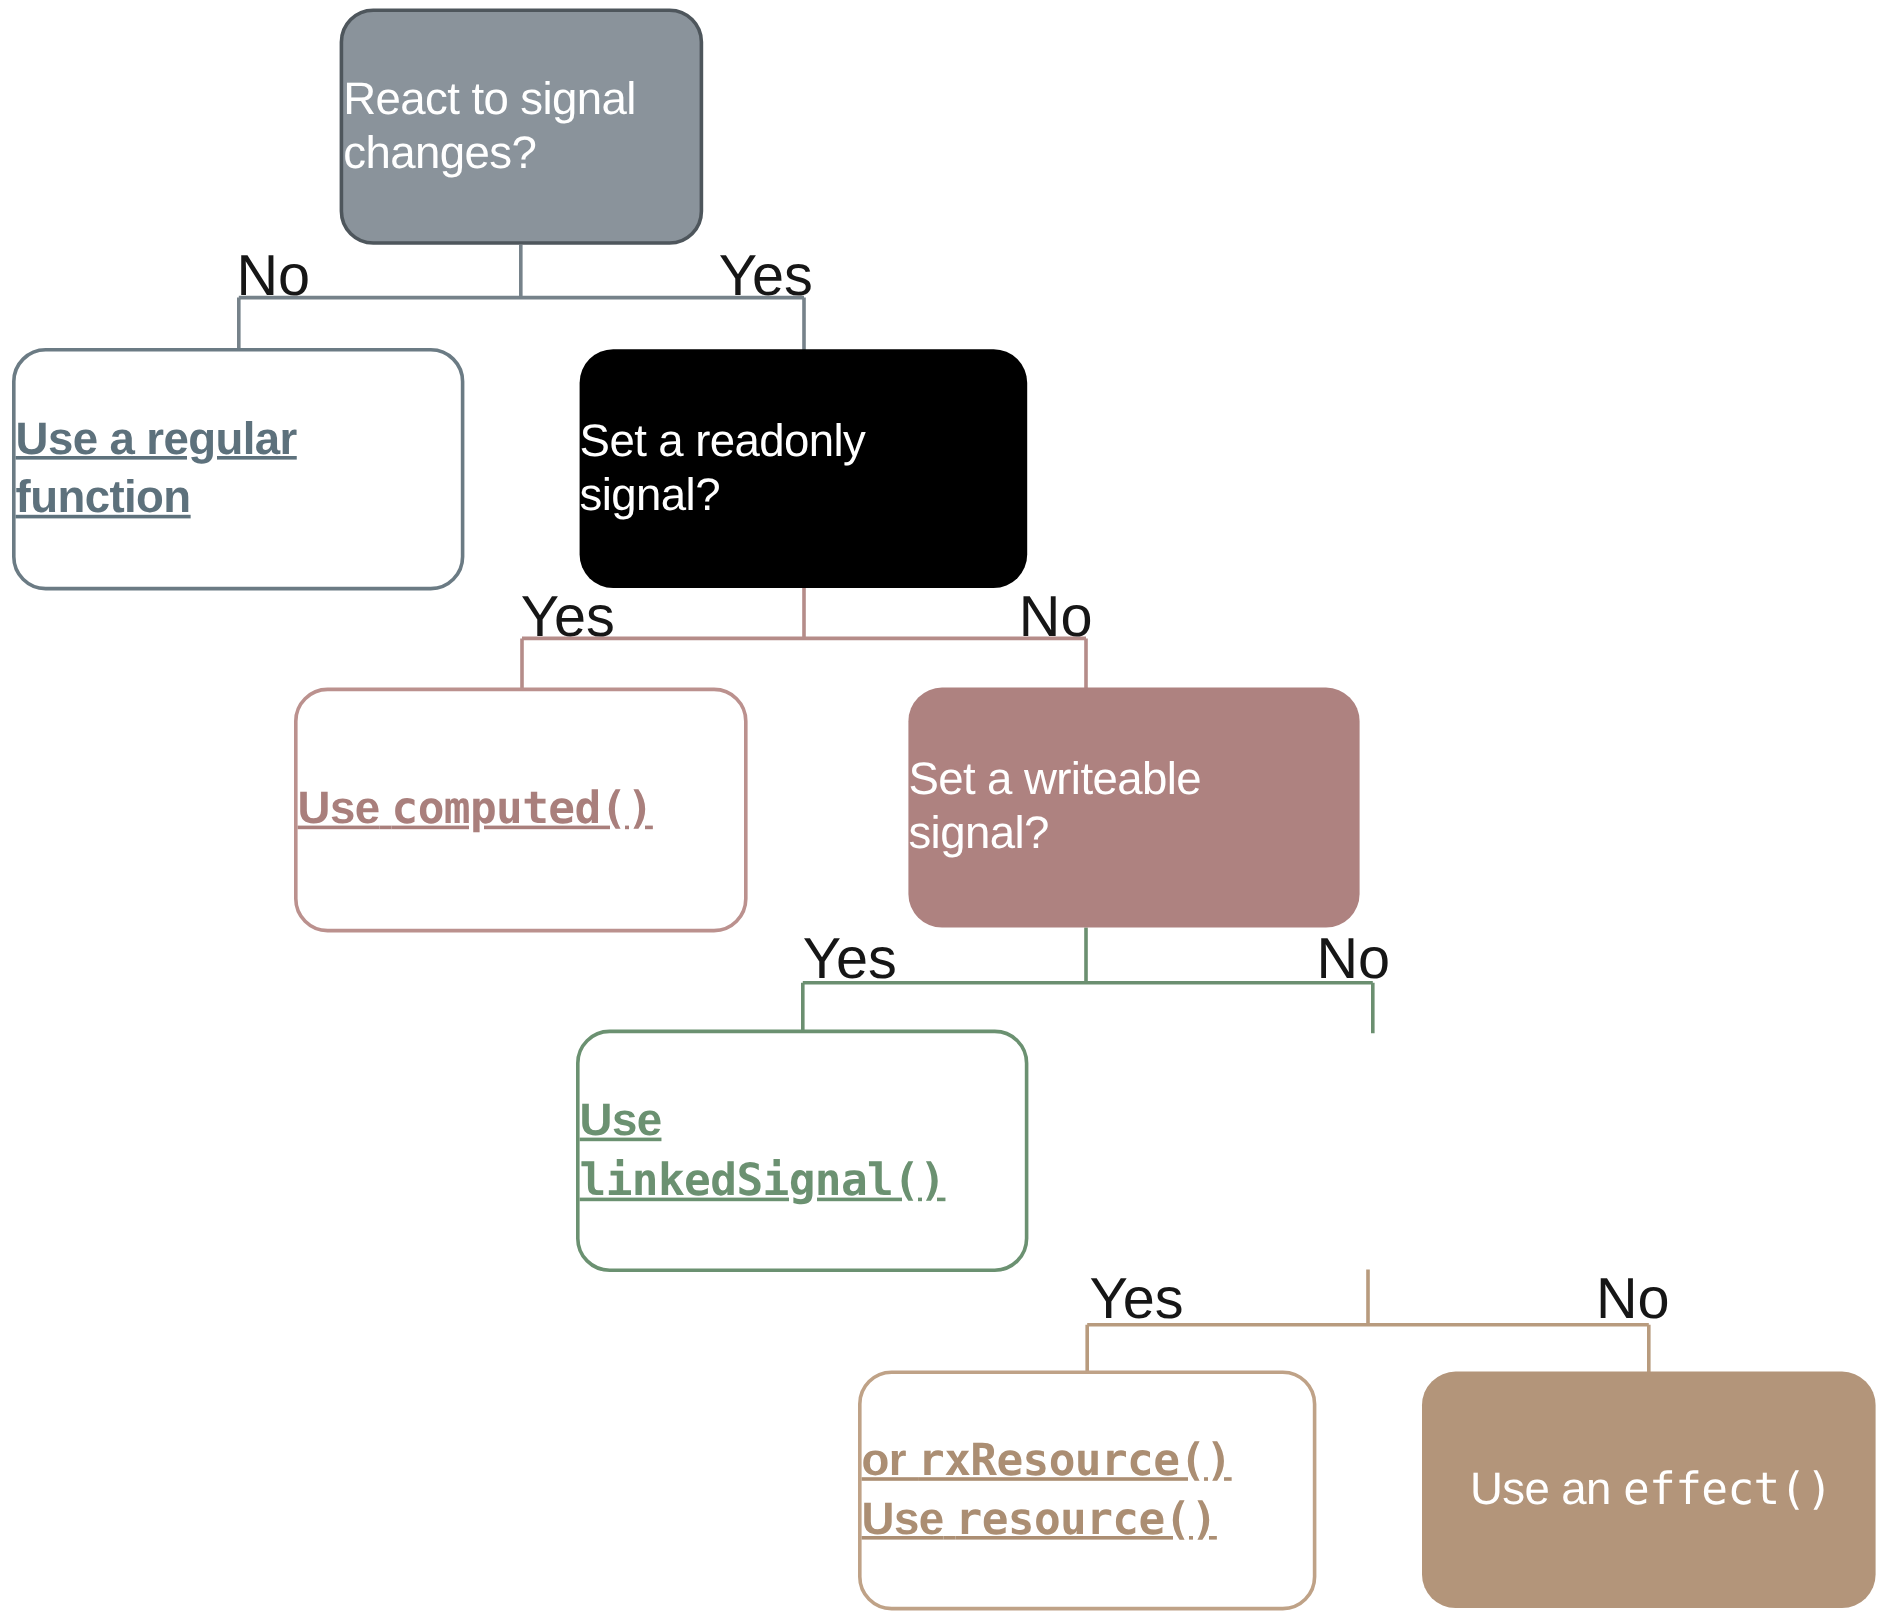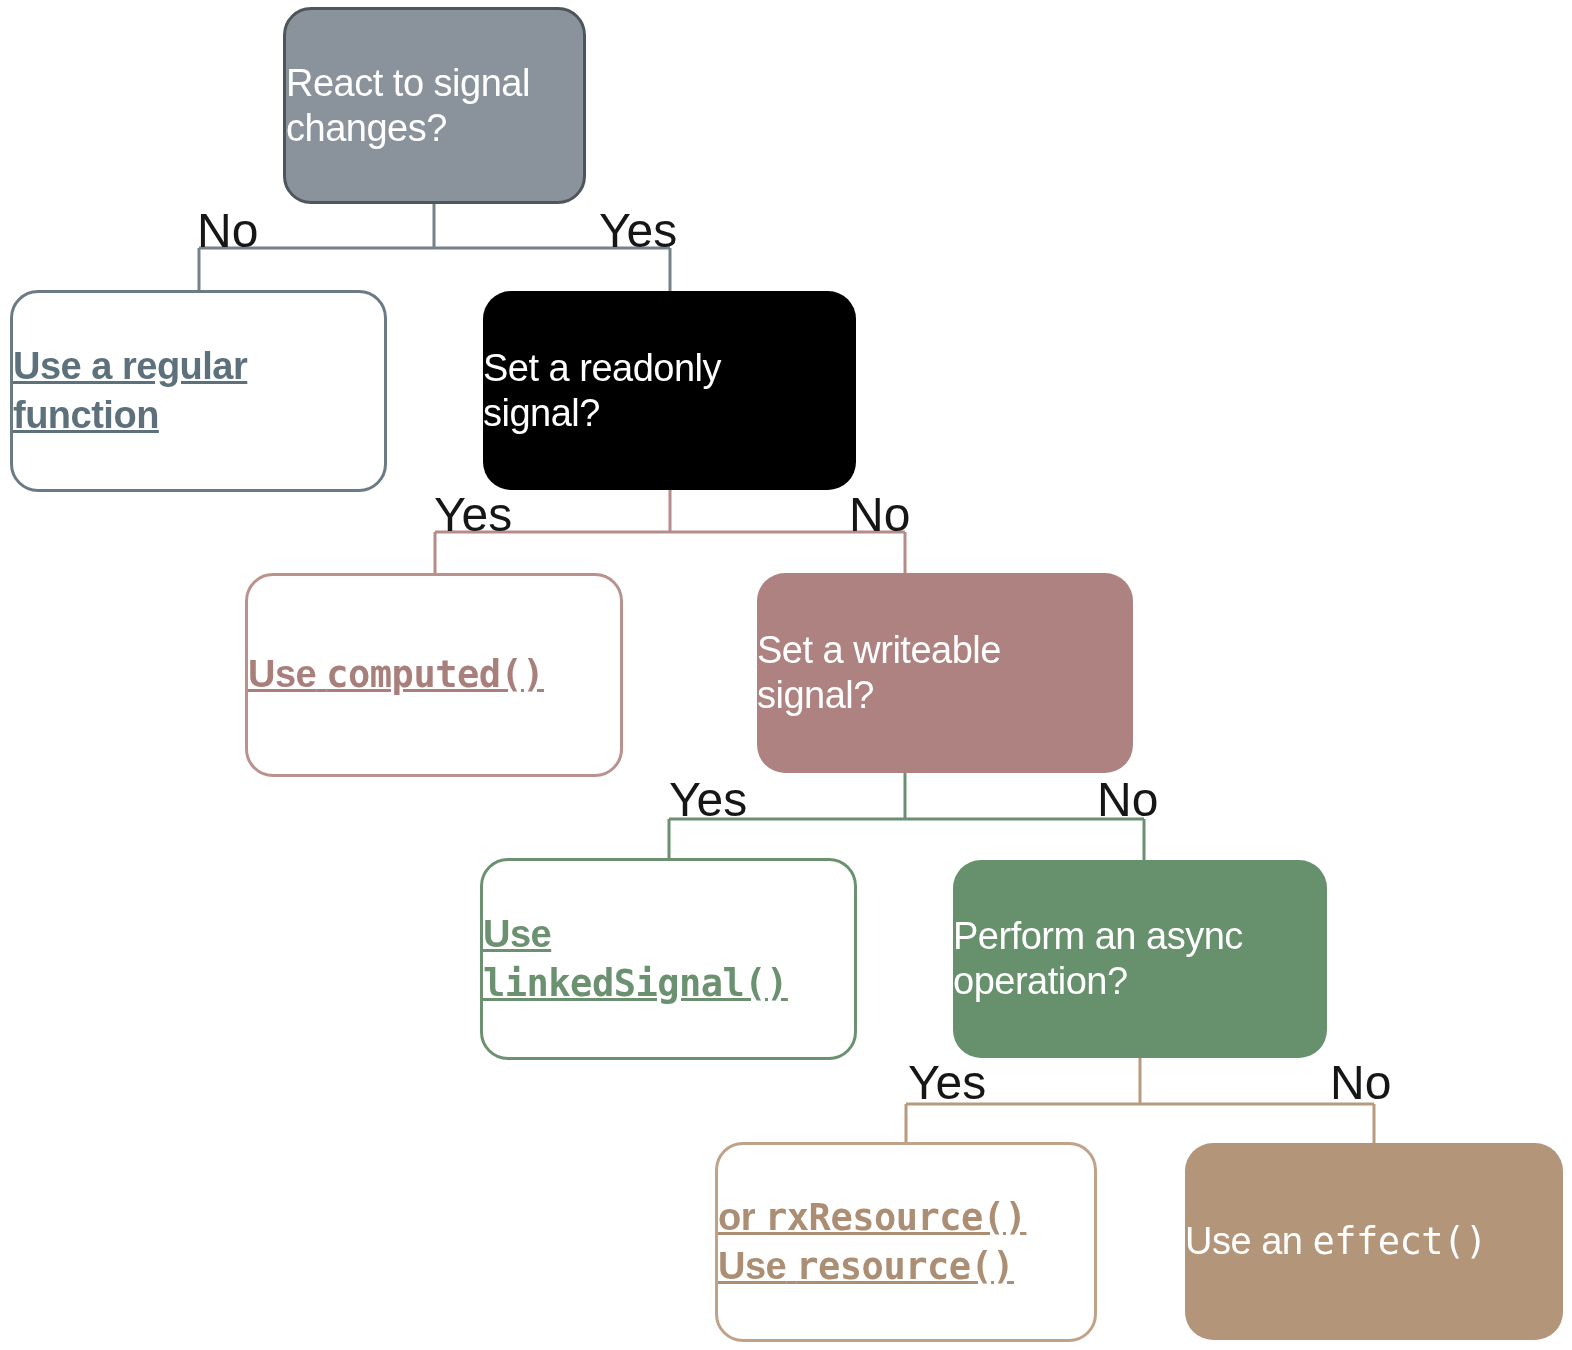--- a/index.html
+++ b/index.html
@@ -72,37 +72,33 @@
   <div class="node question" style="left: 717px; top: 573px; width: 376px; height: 200px; background-color: rgb(174, 130, 128); color: rgb(255, 255, 255); margin-left: 40px;">
     <span class="line">Set a writeable</span>
     <span class="line">signal?</span>
   </div>
 
   <div class="node answer outlined" style="left: 480px; top: 858px; width: 377px; height: 202px; background-color: rgb(255, 255, 255); border-color: rgb(107, 145, 113); color: rgb(107, 145, 113);">
     <span class="line">Use</span>
     <span class="line code">linkedSignal()</span>
   </div>
 
-  <div class="node question" style="left: 953px; top: 860px; width: 374px; height: 198px; background-color: rgb(103, 144, 109); color: rgb(255, 255, 255);">
-    <span class="line">Perform an async</span>
-    <span class="line">operation?</span>
-  </div>
 
   <div class="node answer outlined" style="left: 715px; top: 1142px; width: 382px; height: 200px; background-color: rgb(255, 255, 255); border-color: rgb(191, 162, 135); color: rgb(171, 142, 115);">
     <span class="line">
       <span>or</span>
       <span class="code">rxResource()</span>
     </span>
     <span class="line">
       <span>Use</span>
       <span class="code">resource()</span>
     </span>
   </div>
 
-  <div class="node answer-plain" style="left: 1185px; top: 1143px; width: 378px; height: 197px; background-color: rgb(179, 149, 122); color: rgb(255, 255, 255);">
+  <div class="node answer-plain" style="left: 1185px; top: 1143px; width: 378px; height: 197px; background-color: rgb(179, 149, 122); color: rgb(255, 255, 255); padding-left: 40px;">
     <span class="line">
       <span>Use an</span>
       <span class="code">effect()</span>
     </span>
   </div>
 
   <span class="edge-label" style="left:197px;top:205px;">No</span>
   <span class="edge-label" style="left:599px;top:205px;">Yes</span>
   <span class="edge-label" style="left:434px;top:489px;">Yes</span>
   <span class="edge-label" style="left:849px;top:489px;">No</span>

